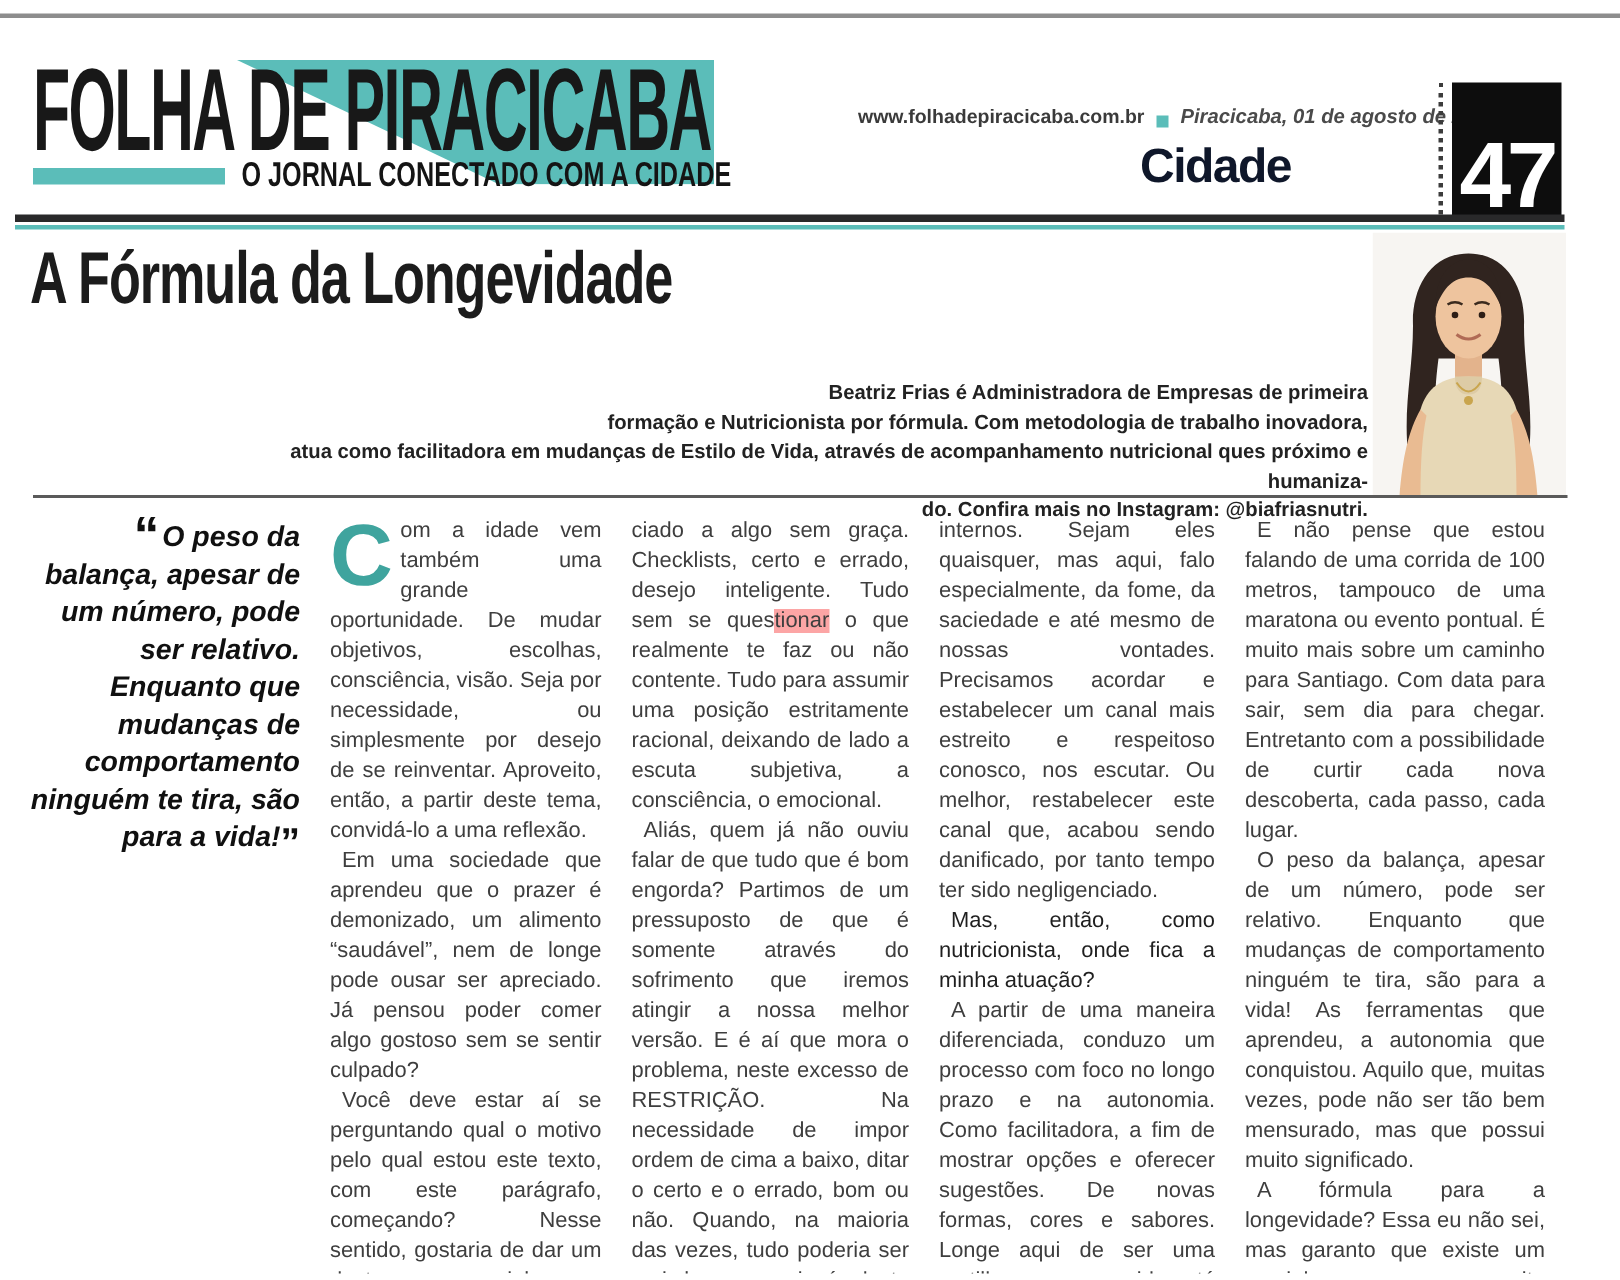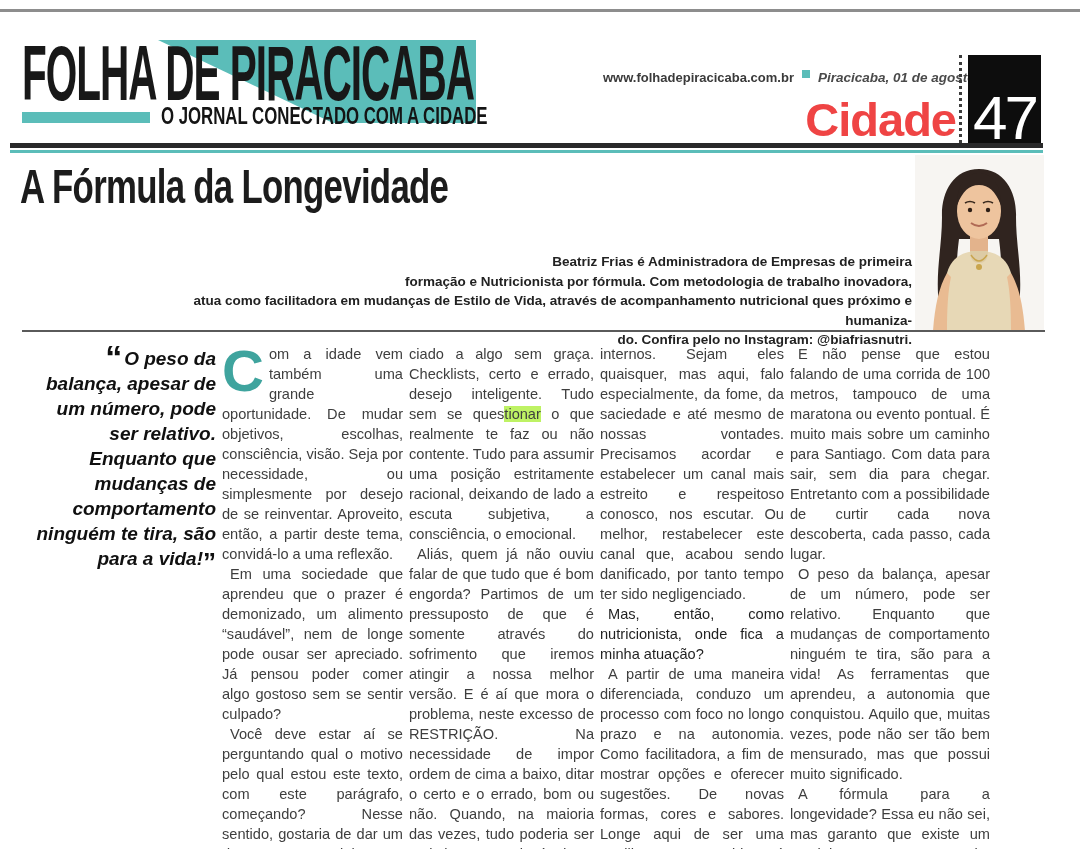--- a/index.html
+++ b/index.html
@@ -17,60 +17,60 @@
   .mast-shape{top:40px;left:158px;width:318px;height:83px;background:#5bbdb9;
     clip-path:polygon(0 0,100% 0,100% 100%,55% 100%);}
   .mast-title{top:34px;left:22px;font-size:78px;font-weight:700;color:#181818;
     line-height:78px;white-space:nowrap;transform:scaleX(0.52);transform-origin:left top;
     letter-spacing:-2px;}
   .mast-bar{top:112px;left:22px;width:128px;height:11px;background:#5bbdb9;}
   .mast-tagline{top:103px;left:161px;font-size:23px;font-weight:700;color:#141414;
     white-space:nowrap;transform:scaleX(0.73);transform-origin:left top;}
 
   
-  .hdr-row{top:70px;left:603px;display:flex;align-items:flex-start;gap:8px;white-space:nowrap;}
+  .hdr-row{top:70px;left:572px;display:flex;align-items:flex-end;gap:8px;white-space:nowrap;}
   .hdr-site{font-size:13px;font-weight:700;color:#3a3a3a;}
   .hdr-sq{width:8px;height:8px;background:#5bbdb9;display:inline-block;}
   .hdr-date{font-size:13.5px;font-weight:700;font-style:italic;color:#4a4a4a;}
-  .hdr-section{top:92px;left:760px;width:196px;text-align:right;font-size:47px;
-    font-weight:700;color:#ef4444;letter-spacing:-1px;}
+  .hdr-section{top:92px;left:760px;width:196px;font-size:32px;
+    font-weight:700;color:#0f172a;letter-spacing:-1px;}
   .hdr-dots{top:55px;left:959px;height:88px;width:0;border-left:3px dotted #3c3c3c;}
   .page-box{top:55px;left:968px;width:73px;height:93px;background:#0d0d0d;
     display:flex;align-items:flex-end;justify-content:center;}
-  .page-num{font-size:62px;font-weight:400;color:#ffffff;line-height:60px;letter-spacing:-3px;}
+  .page-num{font-size:62px;font-weight:700;color:#ffffff;line-height:60px;letter-spacing:-3px;}
 
   
   .hdr-rule-dark{top:143px;left:10px;width:1033px;height:5px;background:#29292a;}
   .hdr-rule-teal{top:150px;left:10px;width:1033px;height:3px;background:#5bbdb9;}
 
   
   .art-title{top:158px;left:20px;font-size:49px;font-weight:700;color:#1c1c1c;
     white-space:nowrap;transform:scaleX(0.71);transform-origin:left top;letter-spacing:-1px;}
   .byline{top:252px;left:132px;width:780px;text-align:right;font-size:13.5px;
     font-weight:700;color:#222;line-height:19.5px;}
   .byline-divider{top:330px;left:22px;width:1023px;height:2px;background:#5a5a5a;}
 
   
   .photo{top:155px;left:915px;width:129px;height:176px;}
 
   
-  .body-grid{top:344px;left:30px;width:1028px;height:505px;display:grid;
-    grid-template-columns:186px 181px 185px 184px 200px;column-gap:6px;overflow:hidden;}
+  .body-grid{top:344px;left:14px;width:1028px;height:505px;display:grid;
+    grid-template-columns:186px 181px 185px 184px 200px;column-gap:20px;overflow:hidden;}
 
   .pullquote{font-size:19px;line-height:25px;font-weight:700;font-style:italic;
     color:#101010;text-align:right;padding-top:2px;}
   .pq-open{font-size:34px;line-height:20px;font-style:normal;vertical-align:-4px;margin-right:2px;}
   .pq-close{font-size:26px;line-height:18px;font-style:normal;vertical-align:-6px;}
 
   .col{font-size:14.6px;line-height:20px;color:#3e3e3e;text-align:justify;}
   .col p{margin:0;text-indent:8px;}
   .col p.flush{text-indent:0;}
   .dropcap{float:left;font-size:58px;line-height:50px;font-weight:700;color:#3fa49e;
     margin:2px 5px 0 0;}
-  .hl{background:#bef264;}
+  .hl{background:#fca5a5;}
   .subhead{font-weight:400;color:#1f1f1f;}
 </style>
 </head>
 <body>
 
 <div class="abs top-rule"></div>
 
 <div class="abs mast-shape"></div>
 <div class="abs mast-title">FOLHA DE PIRACICABA</div>
 <div class="abs mast-bar"></div>
@@ -88,21 +88,21 @@
 </div>
 <div class="abs hdr-rule-dark"></div>
 <div class="abs hdr-rule-teal"></div>
 
 <h1 class="abs art-title" style="margin:0;">A Fórmula da Longevidade</h1>
 
 <div class="abs byline">
   <div>Beatriz Frias é Administradora de Empresas de primeira</div>
   <div>formação e Nutricionista por fórmula. Com metodologia de trabalho inovadora,</div>
   <div>atua como facilitadora em mudanças de Estilo de Vida, através de acompanhamento nutricional ques próximo e humaniza-</div>
-  <div>do. Confira pelo no Instagram: @biafriasnutri.</div>
+  <div>do. Confira mais no Instagram: @biafriasnutri.</div>
 </div>
 
 <svg class="abs photo" viewBox="0 0 129 176" role="img">
   <rect x="0" y="0" width="129" height="176" fill="#f7f5f2"></rect>
 
   <path d="M64 14 C38 14 26 38 27 62 C27 92 20 118 24 150 L44 150 C40 120 42 100 44 84 L84 84 C86 100 88 120 84 150 L104 150 C108 118 101 92 101 62 C102 38 90 14 64 14 Z" fill="#30241f"></path>
 
   <rect x="55" y="78" width="18" height="26" fill="#e3b38c"></rect>
 
   <ellipse cx="64" cy="56" rx="22" ry="28" fill="#eec49e"></ellipse>

